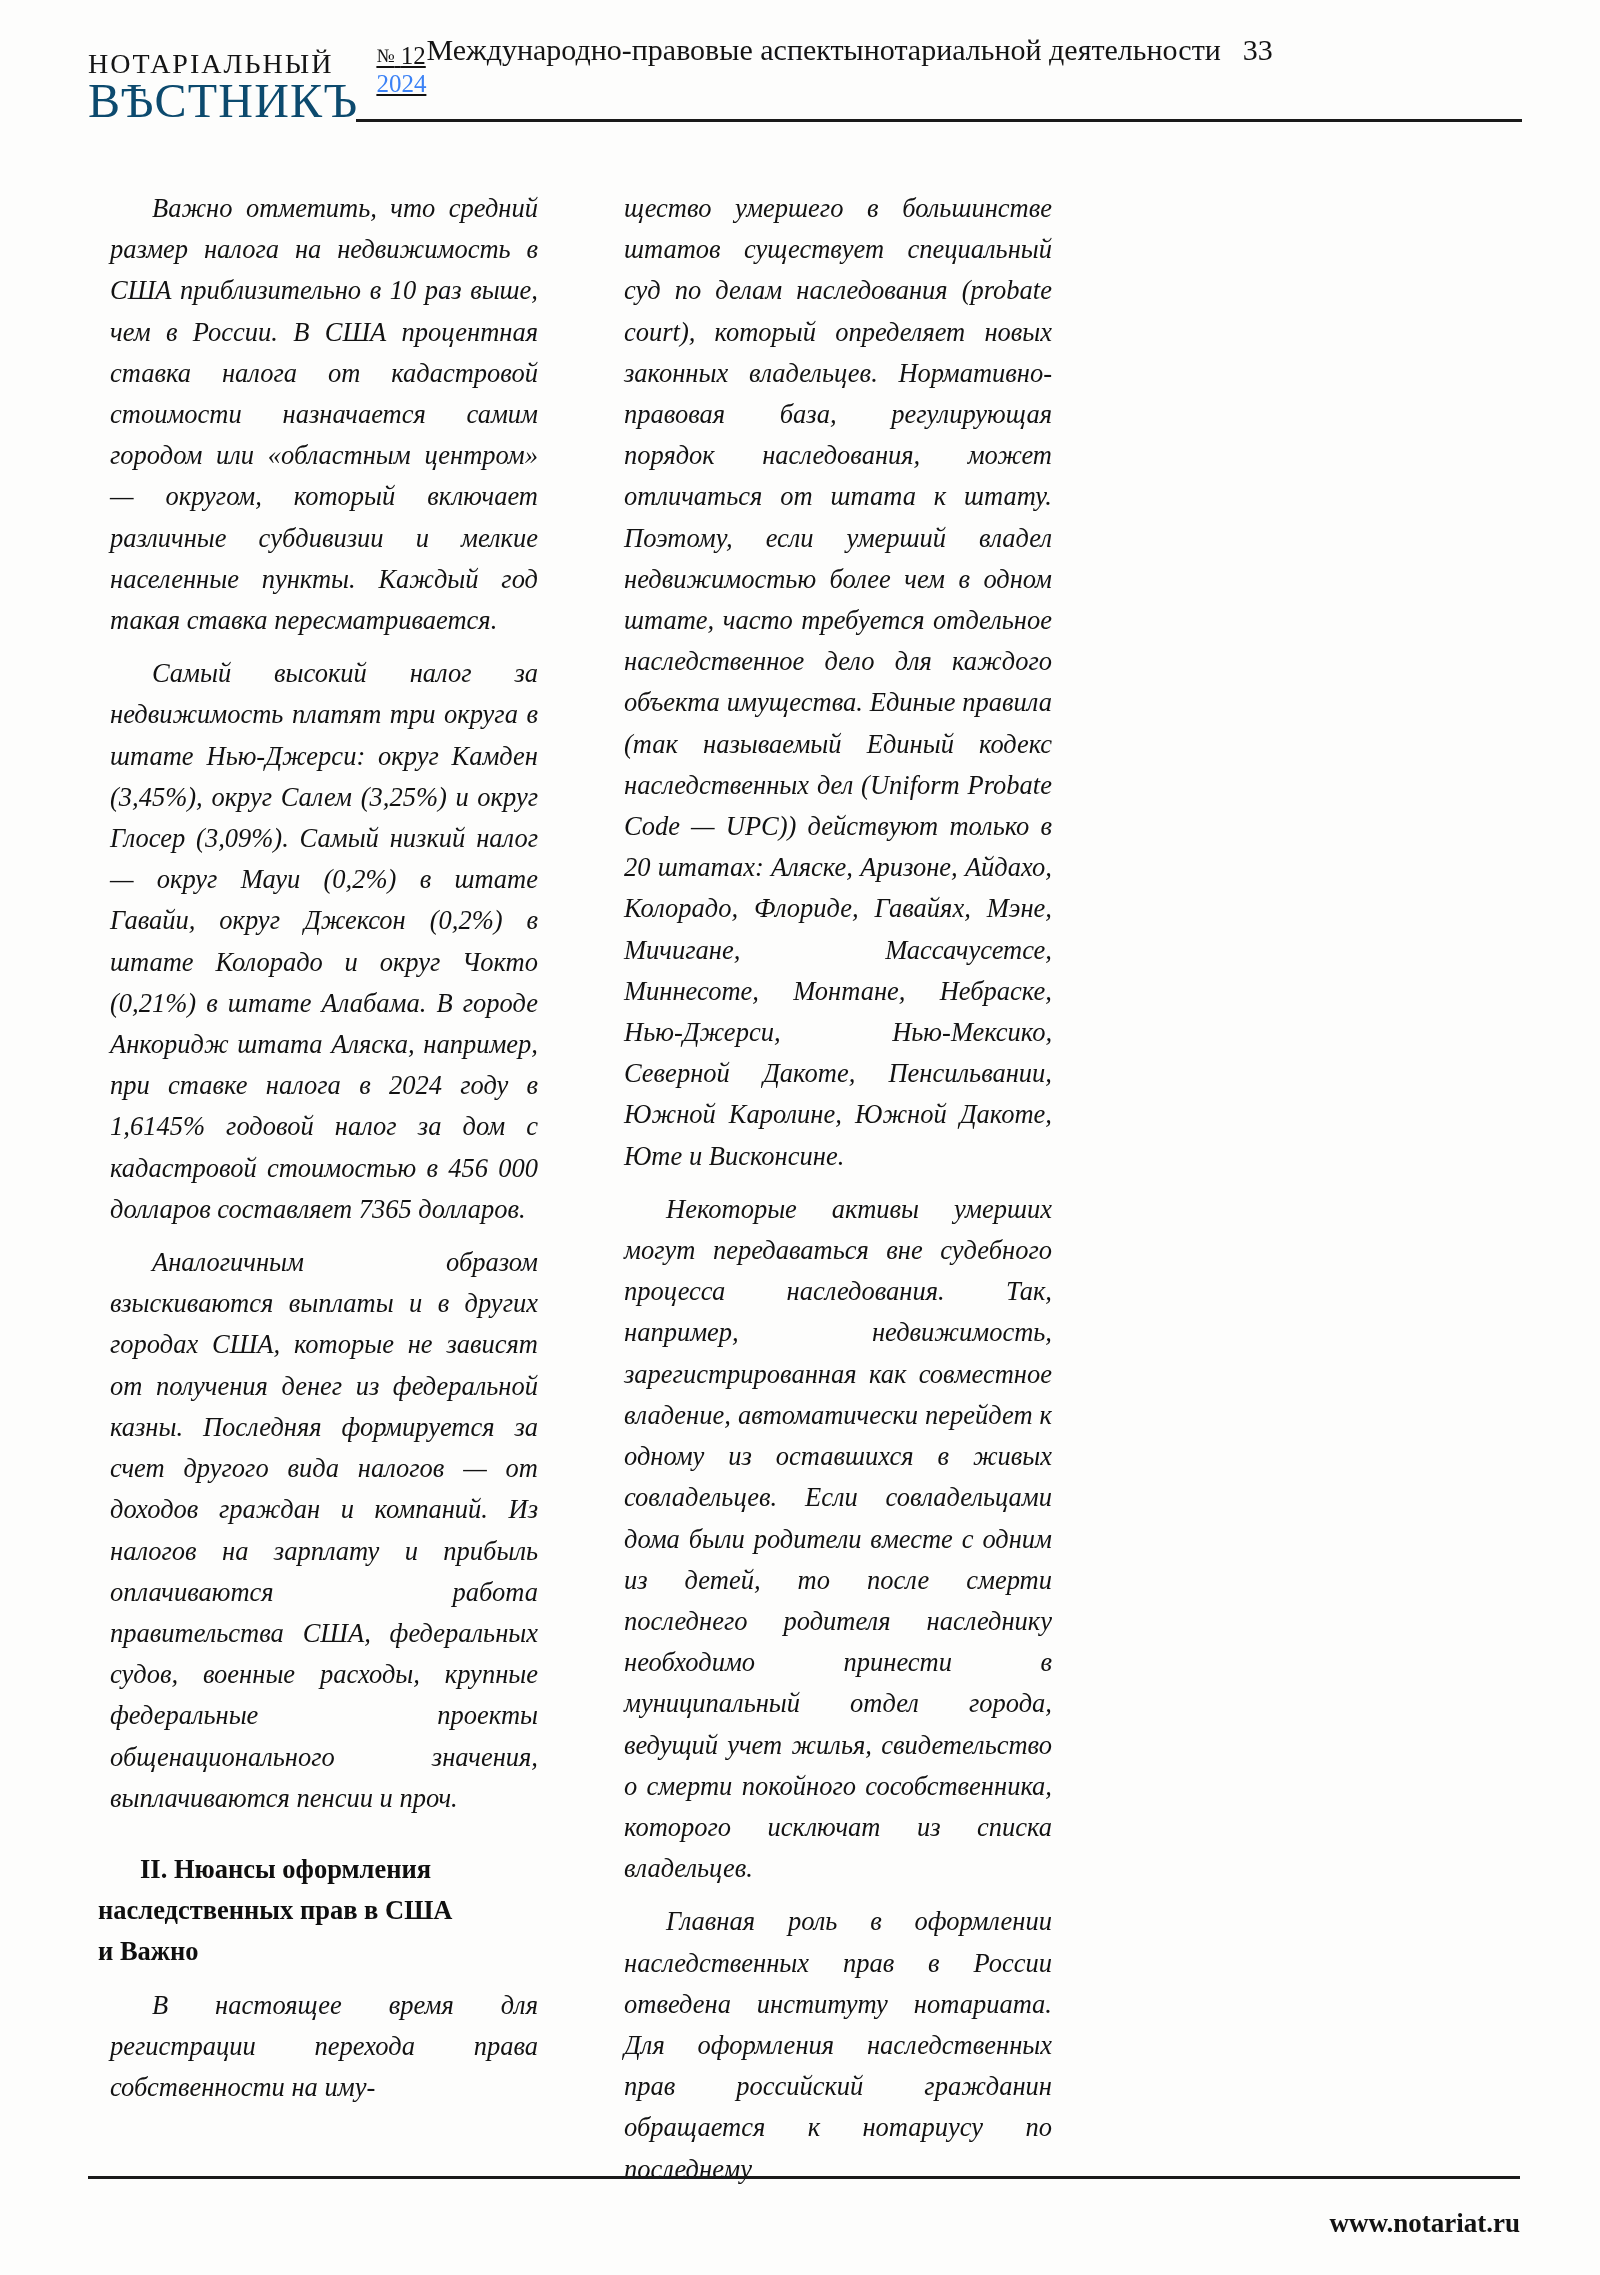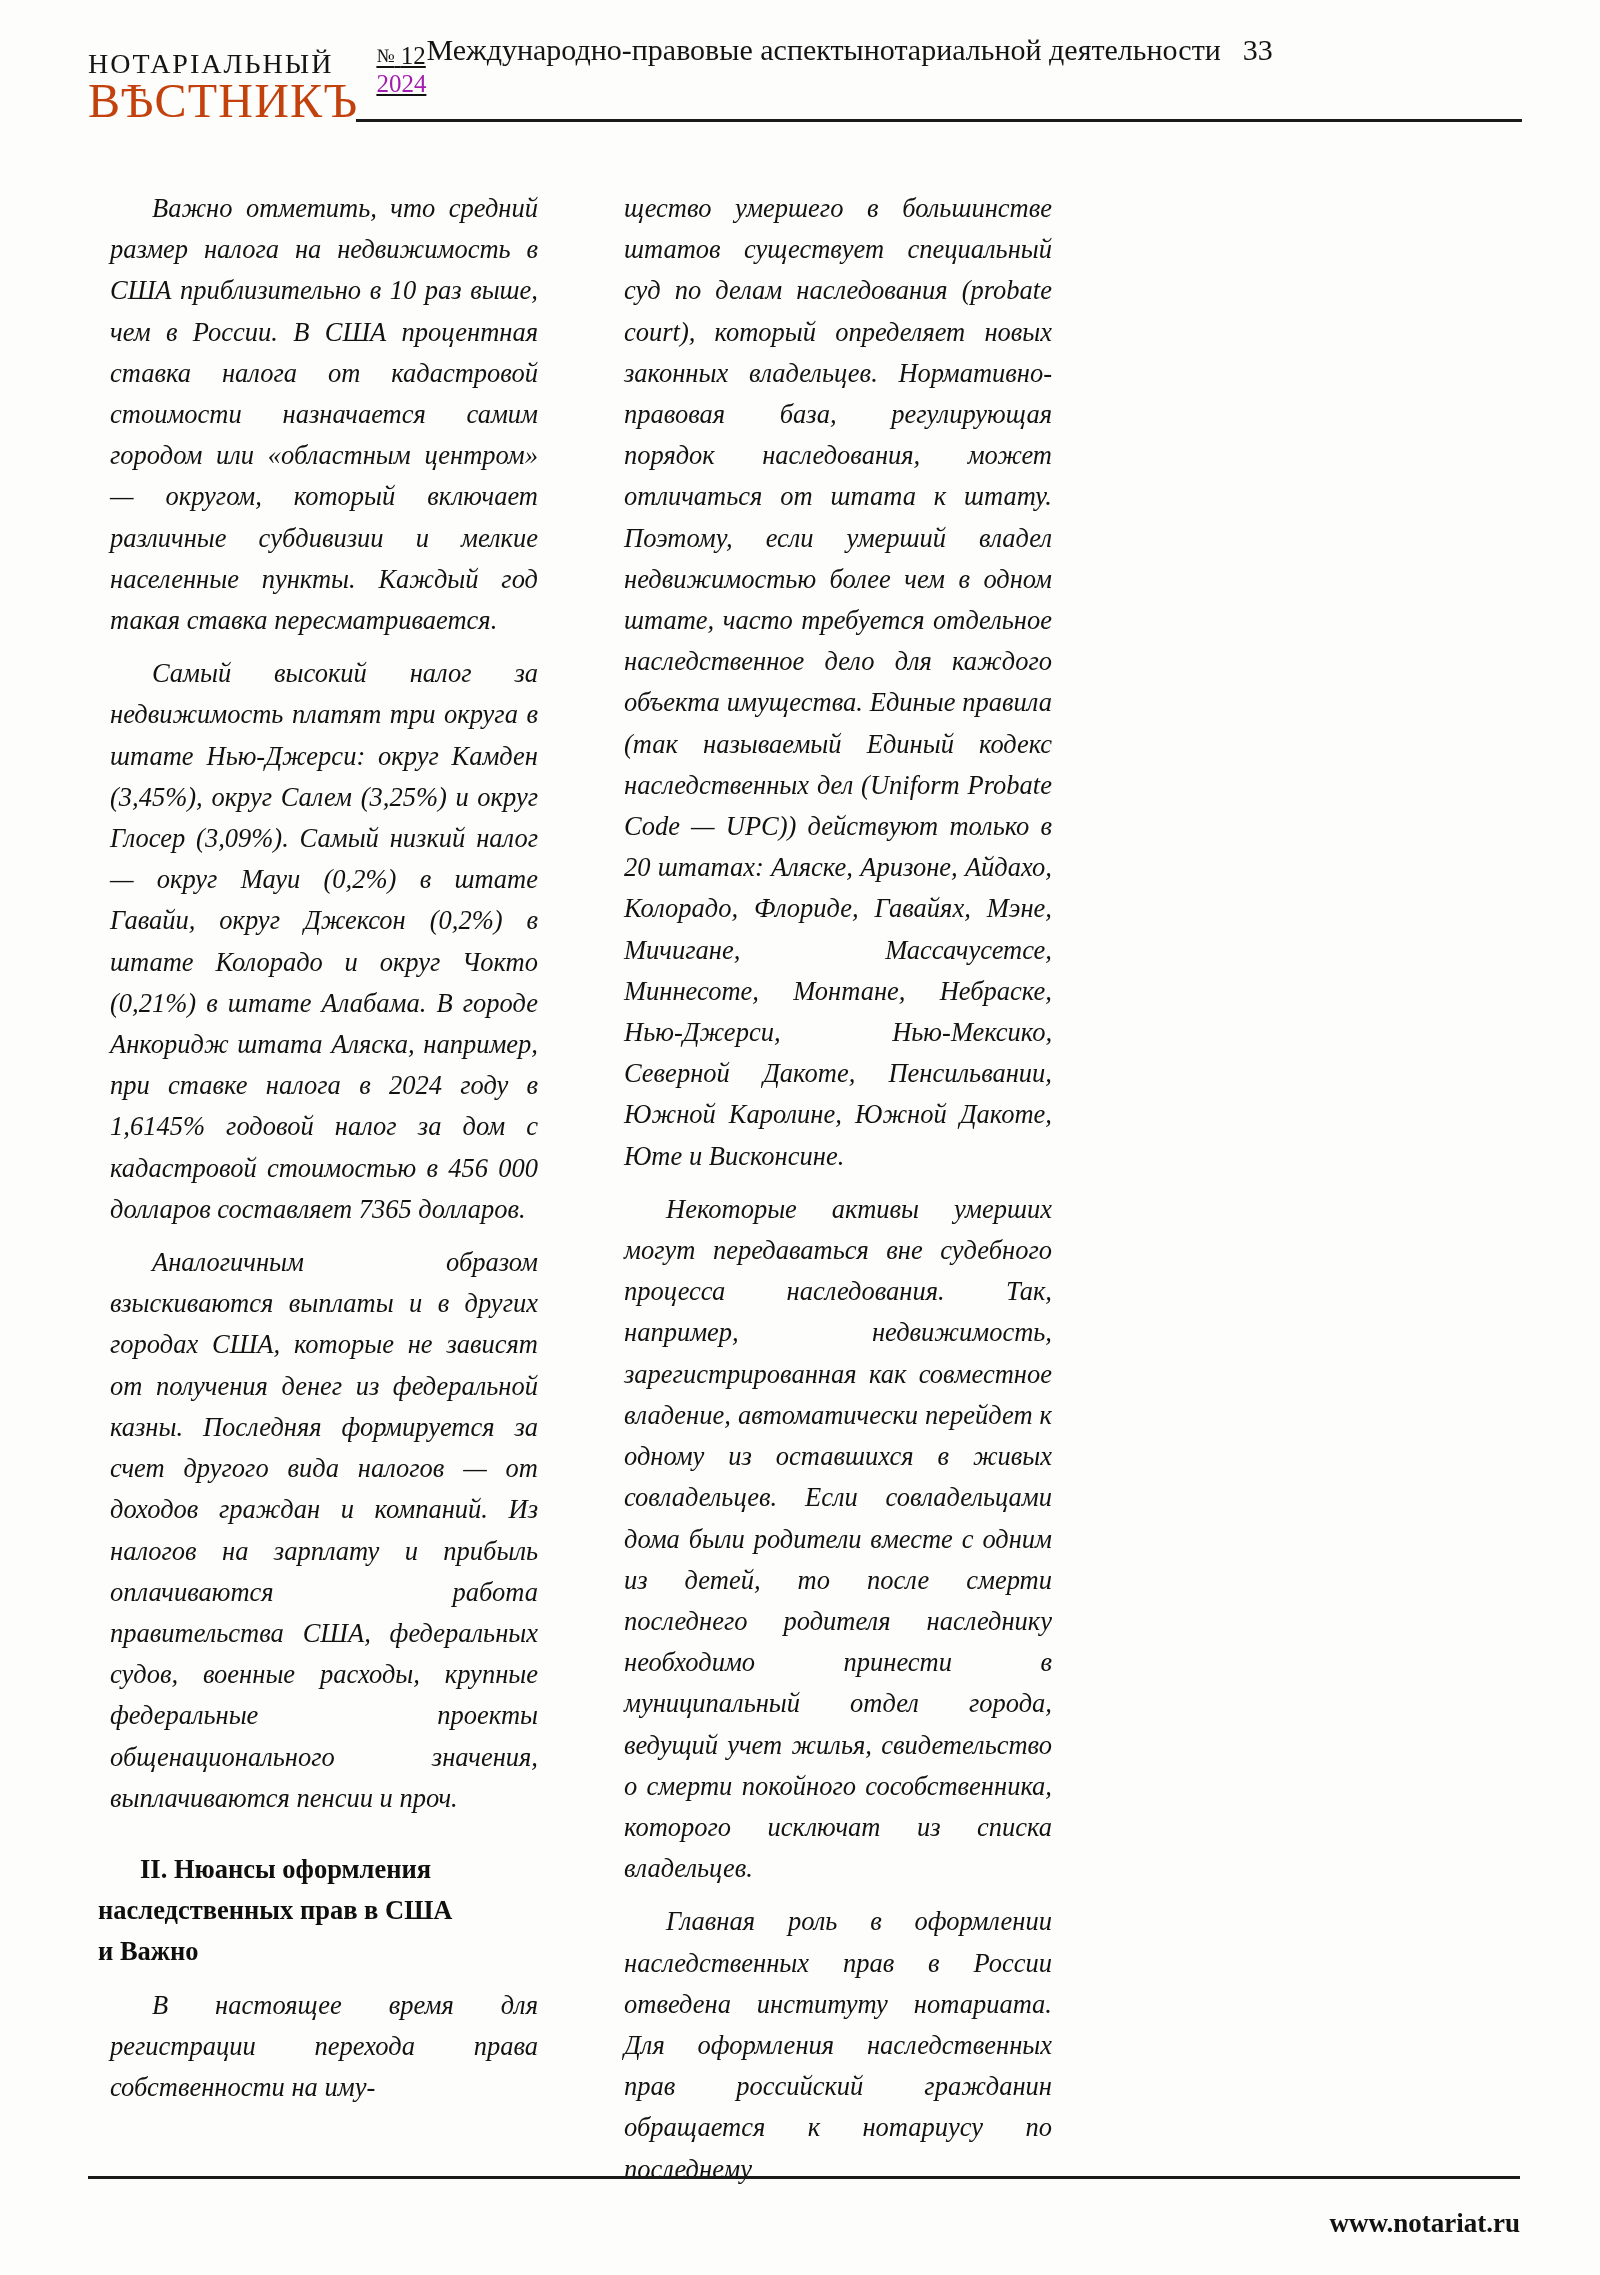--- a/index.html
+++ b/index.html
@@ -49,21 +49,21 @@
     letter-spacing: 2.0px;
     font-weight: 400;
     color: #151515;
     white-space: nowrap;
   }
   .mast-line2 {
     font-family: "Liberation Serif", "DejaVu Serif", serif;
     font-size: 48px;
     letter-spacing: 1.2px;
     font-weight: 400;
-    color: #c2410c;
+    color: #0c4a6e;
     margin-top: 2px;
     white-space: nowrap;
   }
   .issue-block {
     display: flex;
     flex-direction: column;
     margin-left: 18px;
     padding-top: 8px;
     line-height: 1.12;
     text-decoration: underline;
@@ -72,21 +72,21 @@
     font-size: 25px;
     white-space: nowrap;
     color: #141414;
   }
   .issue-no .numsign {
     font-size: 19px;
     vertical-align: 2px;
   }
   .issue-year {
     font-size: 25px;
-    color: #a21caf;
+    color: #3b82f6;
   }
 
   .running-title {
     flex: 1 1 auto;
     text-align: right;
     padding-right: 4px;
     padding-top: 2px;
     display: flex;
     flex-direction: row;
     align-items: flex-end;

